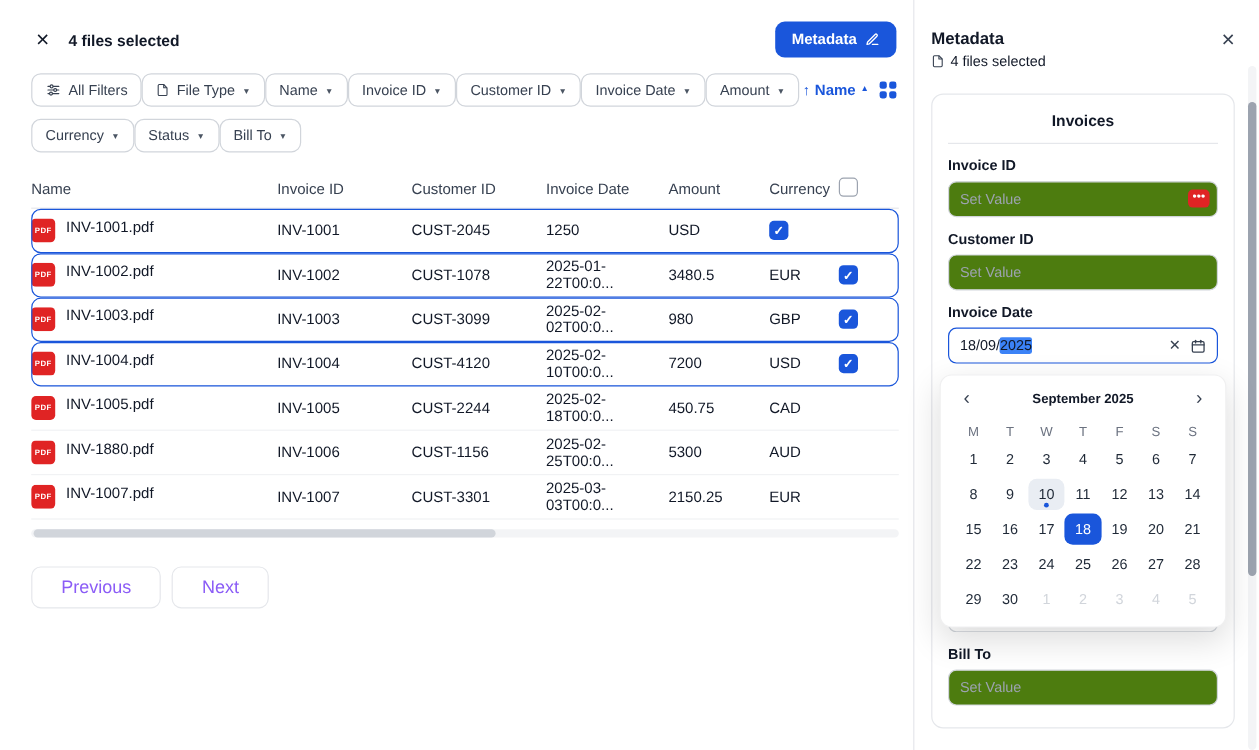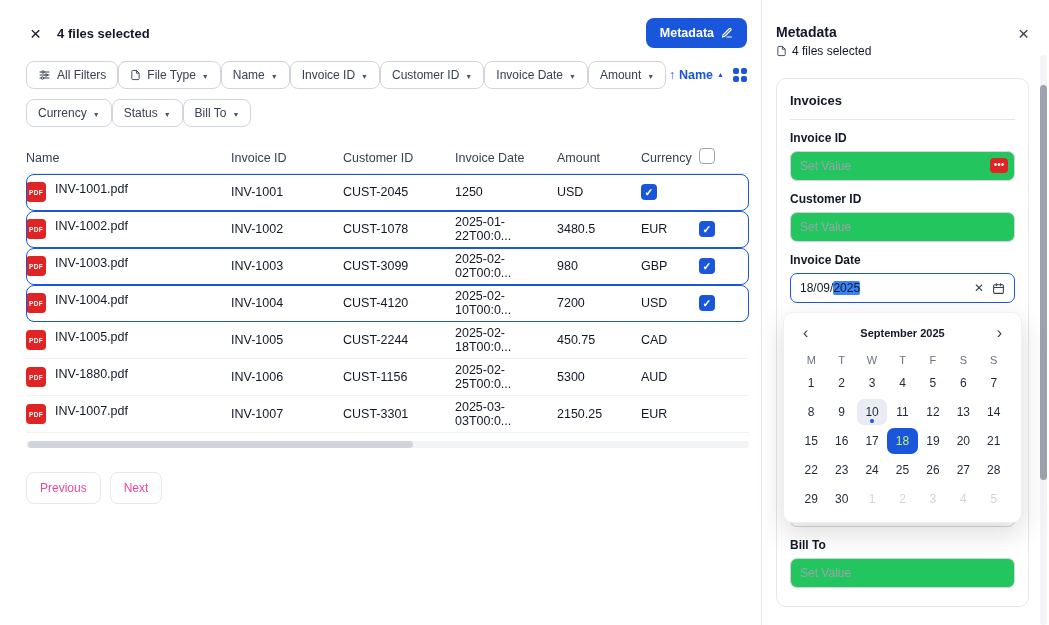--- a/index.html
+++ b/index.html
@@ -34,55 +34,55 @@
   .checkbox { width:16px; height:16px; border-radius:4px; display:inline-flex; align-items:center; justify-content:center; cursor:pointer; }
   .checkbox.empty { border:1.5px solid #9ca3af; background:#fff; }
   .checkbox.checked { background:#1a56db; }
   .checkbox.checked::after { content:"✓"; color:#fff; font-size:10.5px; font-weight:700; }
   .trow:not(.selected) .checkbox { visibility:hidden; }
 
   .hscroll { margin:8px 12px 0 26px; height:7px; border-radius:4px; background:#f3f4f6; position:relative; }
   .hscroll .thumb { position:absolute; left:2px; top:0; height:7px; width:385px; background:#d1d5db; border-radius:4px; cursor:pointer; }
 
   .pagination { display:flex; gap:9px; padding:24px 26px; }
-  .page-btn { border:1px solid #e5e7eb; background:#fff; color:#ec4899; font-size:12px; padding:8px 13px; border-radius:8px; cursor:pointer; font-family:inherit; }
+  .page-btn { border:1px solid #e5e7eb; background:#fff; color:#8b5cf6; font-size:15px; padding:8px 24px; border-radius:8px; cursor:pointer; font-family:inherit; }
 
   
   .panel { width:288px; border-left:1px solid #e5e7eb; padding:24px 20px 0 14px; position:relative; }
   .panel-head { display:flex; align-items:flex-start; }
   .panel-title { font-size:14px; font-weight:700; }
   .panel-sub { display:flex; align-items:center; gap:5px; font-size:12px; color:#111827; margin-top:4px; }
   .panel-x { margin-left:auto; background:none; border:none; font-size:19px; line-height:1; color:#374151; cursor:pointer; }
 
   .card { border:1px solid #e5e7eb; border-radius:10px; margin-top:20px; padding:12px 13px 18px; }
-  .card-title { font-size:13px; font-weight:700; padding:2px 0 11px; border-bottom:1px solid #e5e7eb; }
+  .card-title { font-size:13px; font-weight:700; padding:2px 0 11px; border-bottom:1px solid #e5e7eb;text-align:center; }
   .f-label { font-size:12px; font-weight:700; margin:11px 0 6px; }
   .input-wrap { position:relative; }
-  .f-input { width:100%; height:30px; border:1px solid #d1d5db; border-radius:7px; padding:0 9px; font-size:12px; color:#111827; background:#22c55e; font-family:inherit; }
+  .f-input { width:100%; height:30px; border:1px solid #d1d5db; border-radius:7px; padding:0 9px; font-size:12px; color:#111827; background:#4d7c0f; font-family:inherit; }
   input.f-input::placeholder { color:#9ca3af; }
   .red-badge { position:absolute; right:7px; top:7px; width:18px; height:15px; background:#e02424; border-radius:4px; color:#fff; font-size:10px; line-height:14px; text-align:center; cursor:pointer; }
 
   .date-field { position:relative; }
   .date-input { display:flex; align-items:center; height:30px; border:1.5px solid #1a56db; border-radius:7px; padding:0 9px; font-size:12px; background:#fff; cursor:text; }
   .date-year { background:#3b82f6; border-radius:2px; }
   .date-icons { margin-left:auto; display:flex; align-items:center; gap:8px; }
   .clear-ico { font-size:12px; color:#374151; cursor:pointer; line-height:1; }
   .cal-ico { display:flex; cursor:pointer; }
 
   .cal-pop { position:absolute; z-index:5; top:calc(100% + 9px); left:-7px; right:-7px; background:#fff; border:1px solid #f0f0f1; border-radius:10px; box-shadow:0 10px 28px rgba(0,0,0,.14); padding:12px 12px 10px; }
   .cal-head { display:flex; align-items:center; justify-content:space-between; padding:0 4px 9px; }
   .cal-nav { background:none; border:none; font-size:16px; color:#374151; cursor:pointer; line-height:1; padding:0 3px; }
   .cal-month { font-size:11px; font-weight:700; }
   .cal-grid { display:grid; grid-template-columns:repeat(7,1fr); row-gap:3px; }
   .cal-wd { font-size:11px; color:#6b7280; text-align:center; height:20px; line-height:20px; }
   .cal-day { font-size:12px; text-align:center; height:26px; line-height:26px; border-radius:7px; position:relative; cursor:pointer; color:#1f2937; }
   .cal-day.outside { color:#d1d5db; }
   .cal-day.today { background:#e9edf3; }
   .cal-day.today::after { content:""; position:absolute; bottom:2px; left:50%; transform:translateX(-50%); width:4px; height:4px; border-radius:50%; background:#1a56db; }
-  .cal-day.selected { background:#1a56db; color:#bef264; }
+  .cal-day.selected { background:#1a56db; color:#ffffff; }
 
   .covered { height:224px; position:relative; }
   .partial-input { position:absolute; bottom:0; left:0; right:0; height:16px; border:1px solid #d1d5db; border-top:none; border-radius:0 0 7px 7px; }
 
   .vtrack { position:absolute; top:55px; bottom:0; right:2px; width:7px; background:#f3f4f6; border-radius:4px; }
   .vthumb { position:absolute; top:30px; right:0; width:7px; height:395px; background:#9ca3af; border-radius:4px; cursor:pointer; }
 </style>
 </head>
 <body>
 

